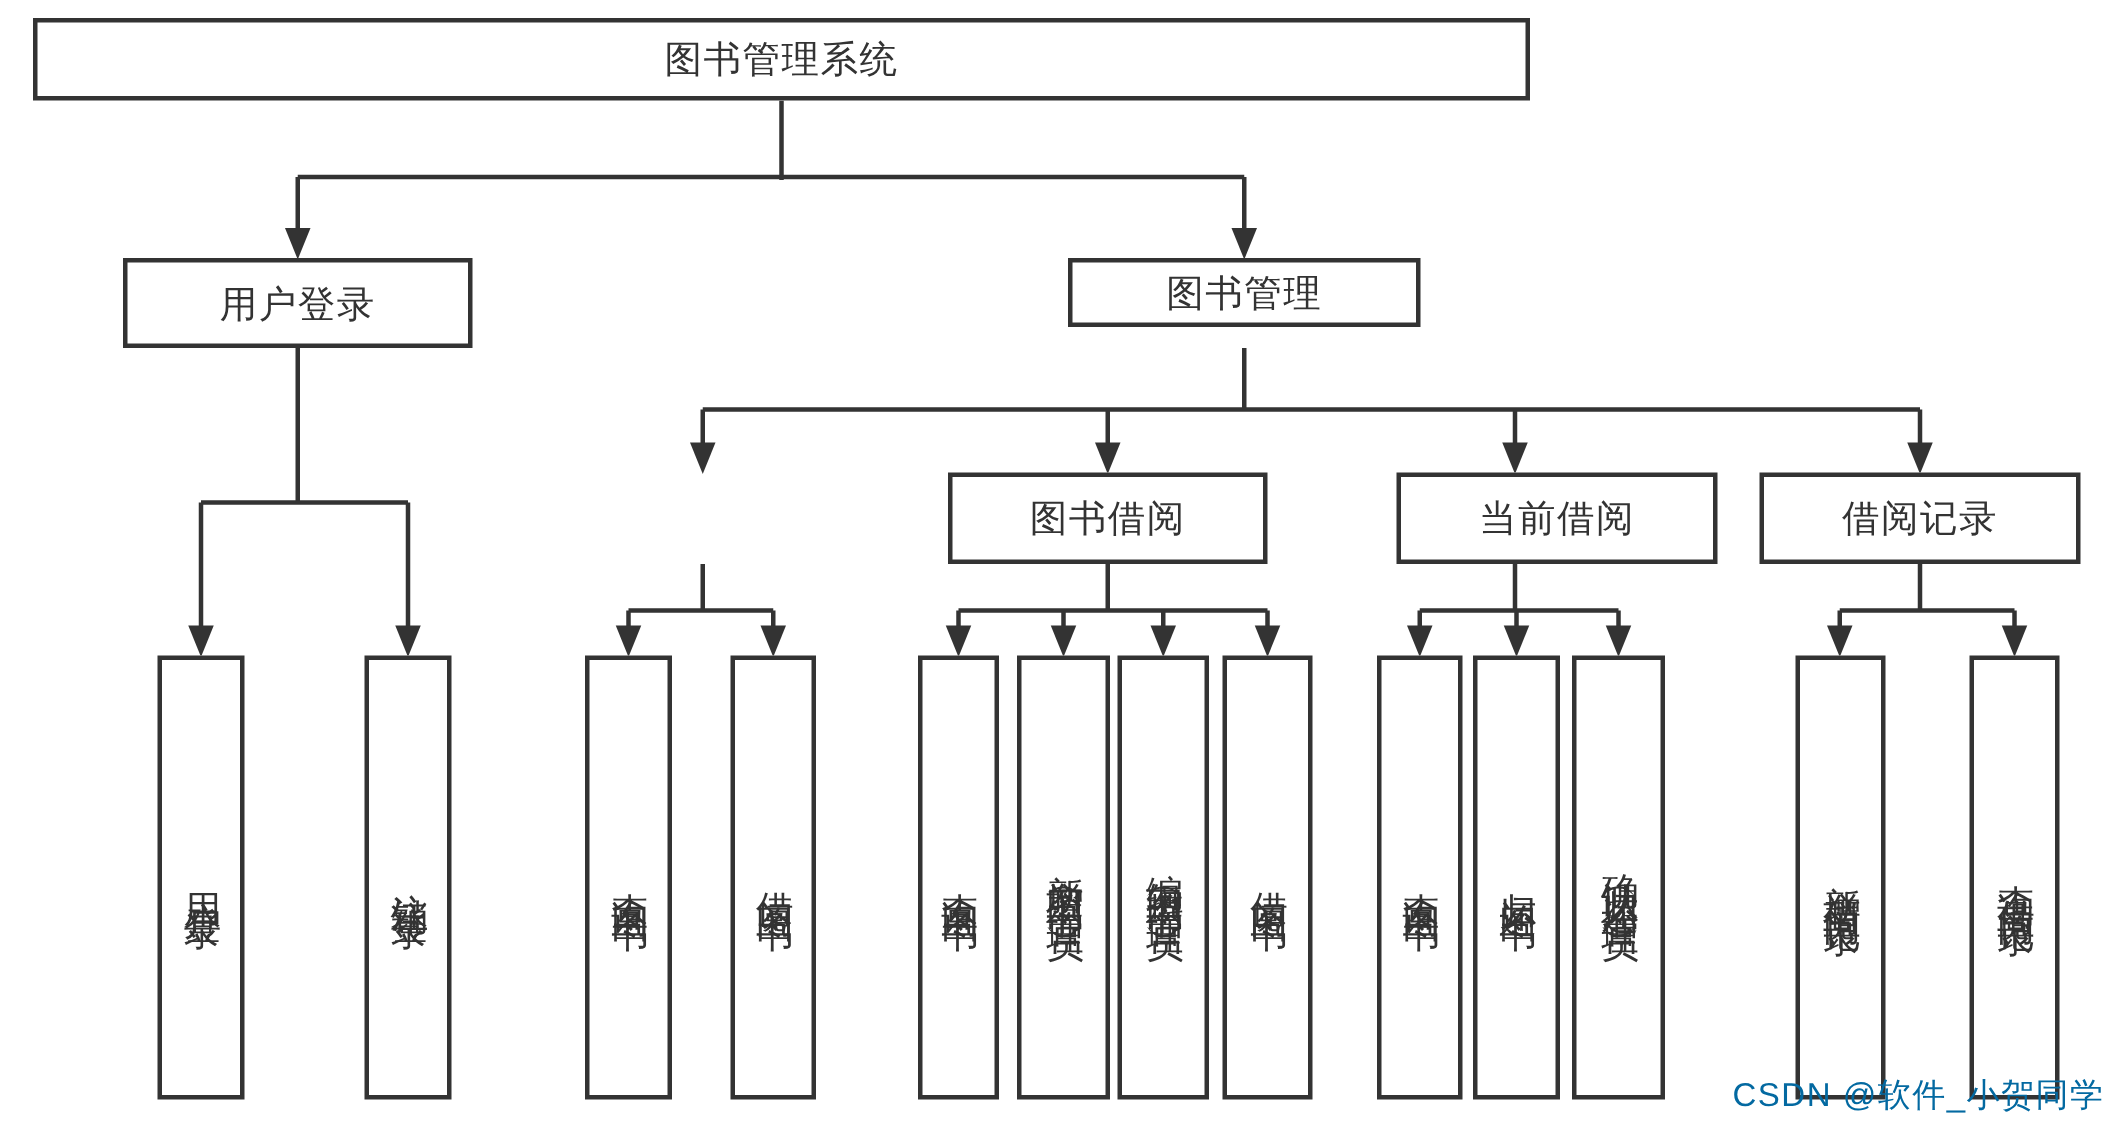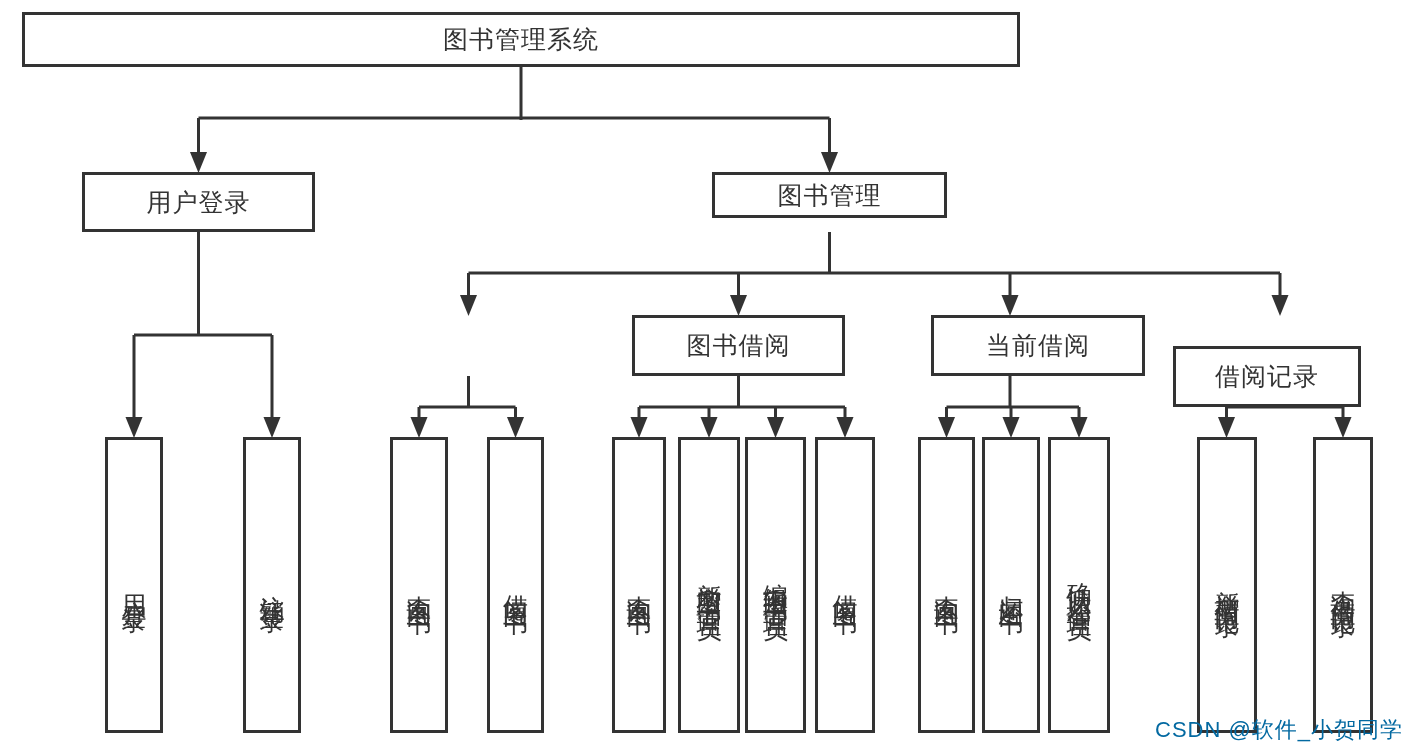--- a/index.html
+++ b/index.html
@@ -42,21 +42,21 @@
     line-height: 1;
     max-height: 286px;
   }
   
   .n-root            { left: 22px;   top: 12px;  width: 998px; height: 55px; }
   .n-user-login      { left: 82px;   top: 172px; width: 233px; height: 60px; }
   .n-book-mgmt       { left: 712px;  top: 172px; width: 235px; height: 46px; }
   .n-new-book-rec    { left: 362px;  top: 315px; width: 213px; height: 61px; }
   .n-book-borrow     { left: 632px;  top: 315px; width: 213px; height: 61px; }
   .n-current-borrow  { left: 903px;  top: 315px; width: 214px; height: 61px; margin-left: 28px; }
-  .n-borrow-record   { left: 1173px; top: 315px; width: 188px; height: 61px; margin-top: 31px; }
+  .n-borrow-record   { left: 1173px; top: 315px; width: 214px; height: 61px; }
   .l-user-login      { left: 105px;  top: 437px; width: 58px;  height: 296px; }
   .l-logout          { left: 243px;  top: 437px; width: 58px;  height: 296px; }
   .l-rec-query       { left: 390px;  top: 437px; width: 58px;  height: 296px; }
   .l-rec-borrow      { left: 487px;  top: 437px; width: 57px;  height: 296px; }
   .l-bb-query        { left: 612px;  top: 437px; width: 54px;  height: 296px; }
   .l-bb-add          { left: 678px;  top: 437px; width: 62px;  height: 296px; }
   .l-bb-edit         { left: 745px;  top: 437px; width: 61px;  height: 296px; }
   .l-bb-borrow       { left: 815px;  top: 437px; width: 60px;  height: 296px; }
   .l-cb-query        { left: 918px;  top: 437px; width: 57px;  height: 296px; }
   .l-cb-return       { left: 982px;  top: 437px; width: 58px;  height: 296px; }

